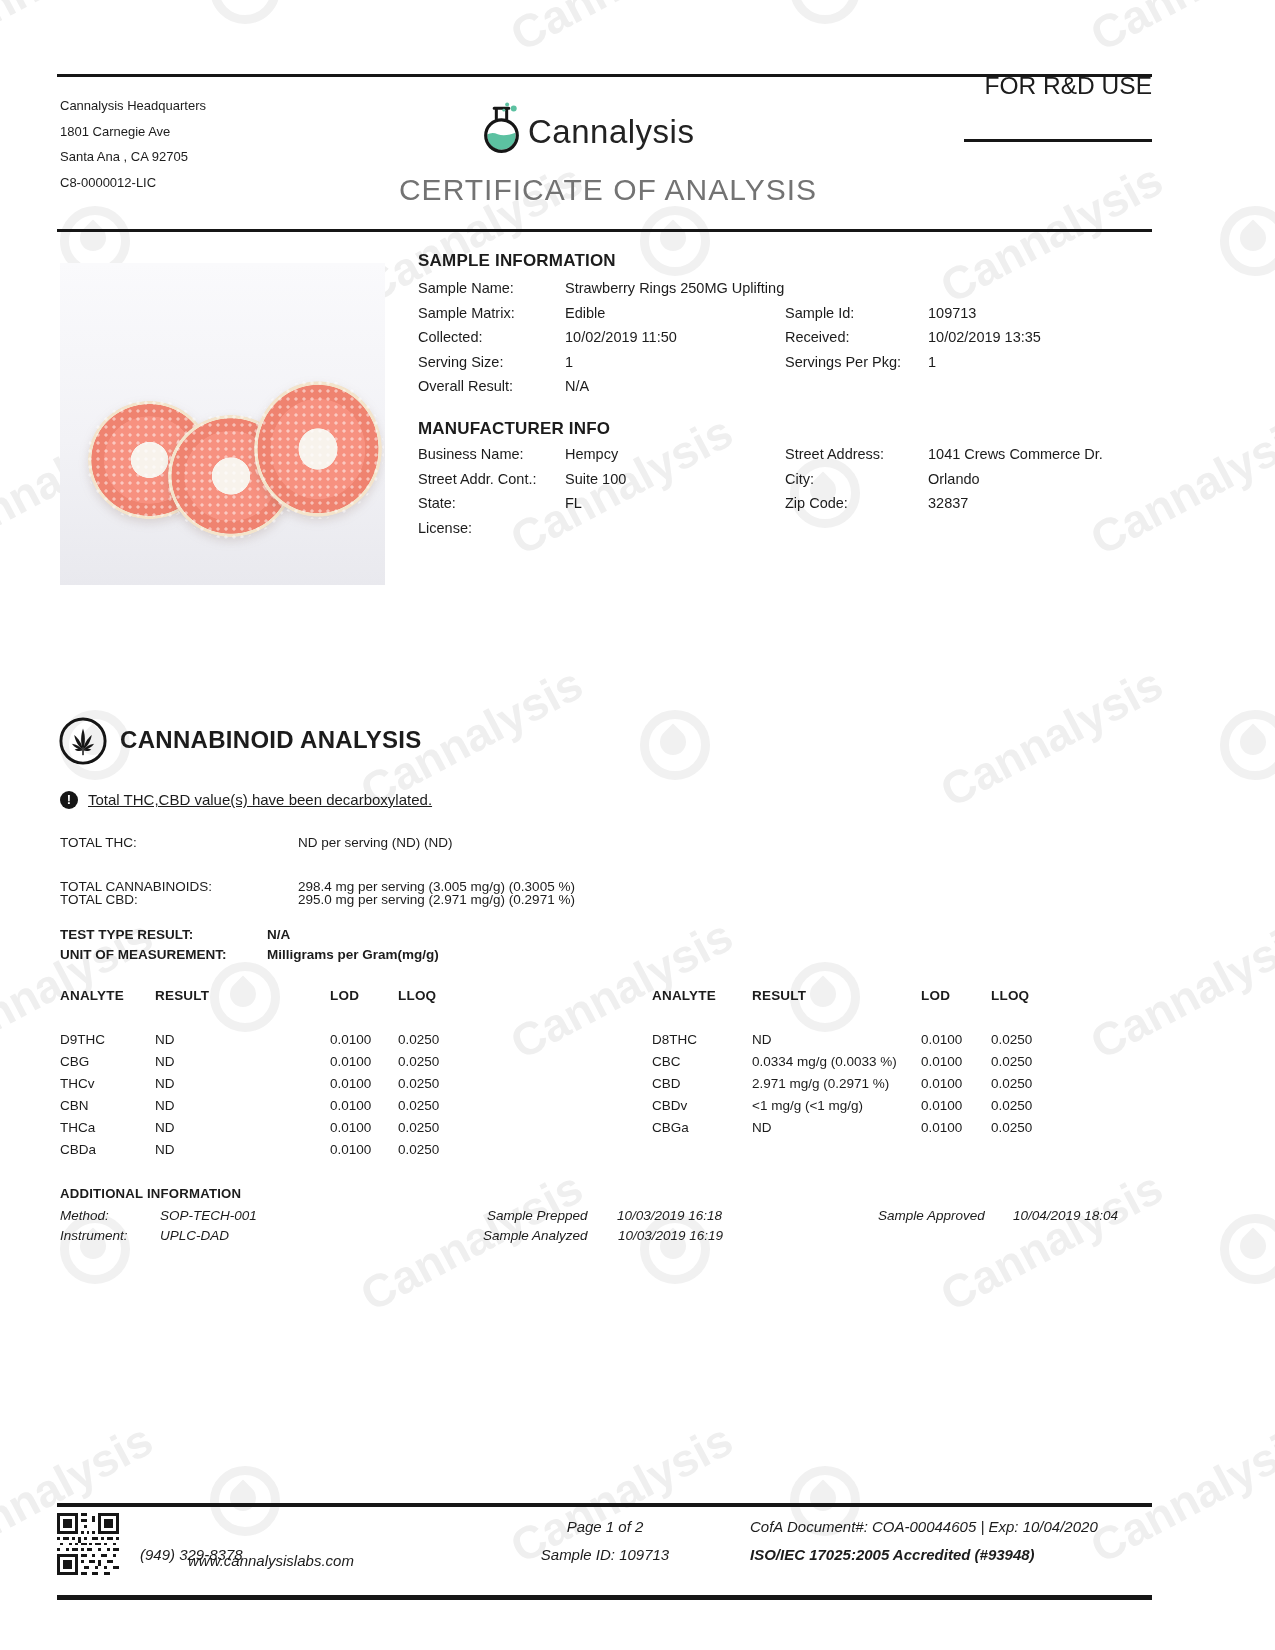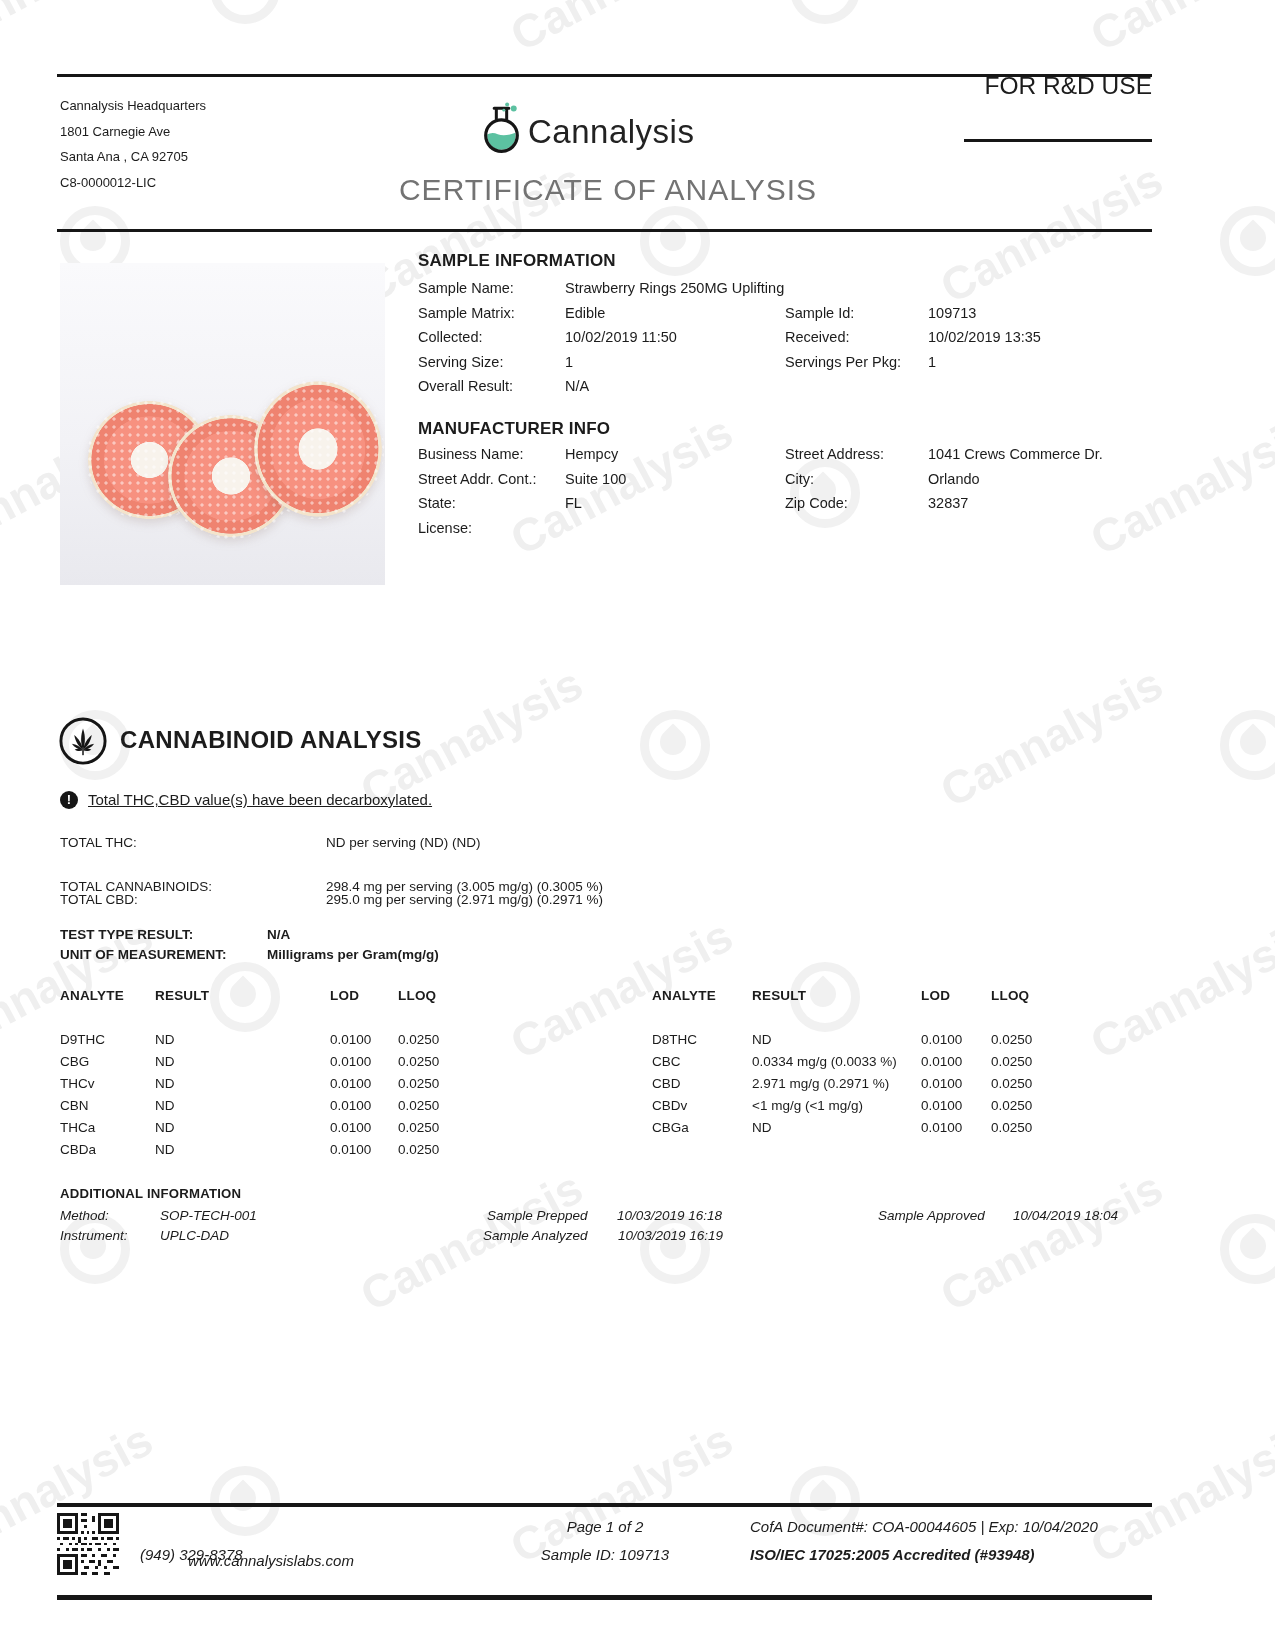--- a/index.html
+++ b/index.html
@@ -40,21 +40,21 @@
           radial-gradient(closest-side, #f8f3ec 0 29%, #f79180 30% 71%, #ef8370 72% 91%, #f3e4cc 92% 96%, rgba(0,0,0,0) 97%);
         background-size:8px 8px,100% 100%;
         filter:drop-shadow(0 4px 5px rgba(120,90,80,.18));}
 
   
   #cn-head{font-size:24px;font-weight:700;letter-spacing:.3px;}
   #note-icon{position:absolute;left:60px;top:791px;width:18px;height:18px;border-radius:50%;
              background:#161616;color:#fff;font-size:13px;font-weight:700;text-align:center;line-height:18px;}
   #note-text{font-size:15px;}
   .tot-row{position:absolute;width:720px;font-size:13.5px;height:22px;}
-  .tot-val{position:absolute;left:266px;top:0;white-space:nowrap;}
+  .tot-val{position:absolute;left:238px;top:0;white-space:nowrap;}
   .tt-row{position:absolute;width:600px;font-size:13.5px;font-weight:700;height:20px;}
   .tt-val{position:absolute;left:207px;top:0;white-space:nowrap;}
 
   .atable{position:absolute;display:grid;font-size:13.5px;line-height:22px;}
   .atable span{white-space:nowrap;}
   .atable .th{font-weight:700;height:44px;letter-spacing:.2px;}
   #tblL{left:60px;top:985px;grid-template-columns:95px 175px 68px 80px;}
   #tblR{left:652px;top:985px;grid-template-columns:100px 169px 70px 80px;}
 
   #addl-head{font-size:13.2px;font-weight:700;letter-spacing:.2px;}

